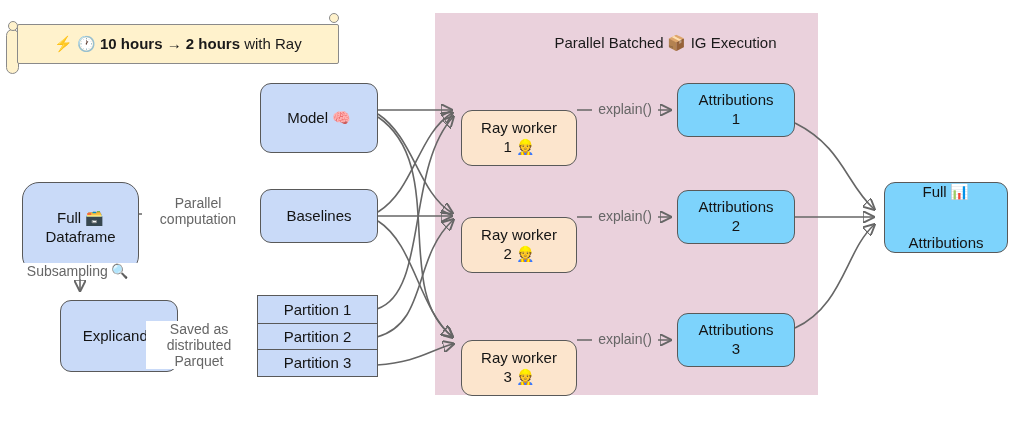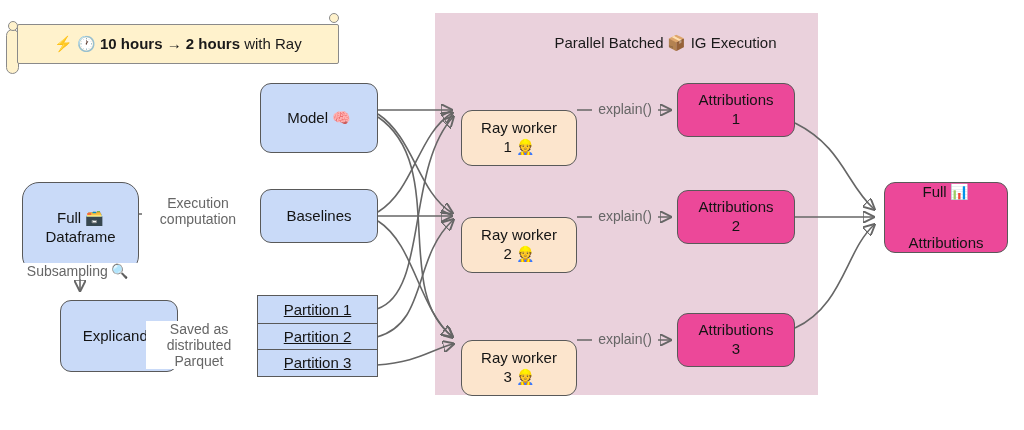--- a/index.html
+++ b/index.html
@@ -13,24 +13,24 @@
   
   svg.arrows{position:absolute;left:0;top:0;z-index:1;}
   svg.arrows path{fill:none;stroke:#666666;stroke-width:1.6;}
   
   .node{
     position:absolute;z-index:2;background:#c9daf8;border:1.6px solid #595959;border-radius:11px;
     display:flex;flex-direction:column;align-items:center;justify-content:center;
     font-size:15px;line-height:1.25;text-align:center;color:#141414;box-sizing:border-box;
   }
   .node.orange{background:#fce5cd;margin-top:28px;}
-  .node.green{background:#ec4899;}
+  .node.green{background:#7dd3fc;}
   .partition-stack{
     position:absolute;z-index:2;left:257px;top:295px;width:121px;box-sizing:border-box;
-    border:1.6px solid #595959;background:#c9daf8;text-decoration:underline;
+    border:1.6px solid #595959;background:#c9daf8;
   }
   .partition-row{
     height:26.5px;display:flex;align-items:center;justify-content:center;
     font-size:15px;color:#141414;box-sizing:border-box;
   }
   .partition-row + .partition-row{border-top:1.6px solid #595959;}
   
   .edge-label{
     position:absolute;z-index:3;font-size:14px;line-height:1.15;color:#666666;
     text-align:center;background:#ffffff;
@@ -145,21 +145,21 @@
     <div>Attributions</div>
     <div>3</div>
   </div>
 
   <div class="node green" style="left:884px;top:182px;width:124px;height:71px;gap:32px;">
     <div>Full 📊</div>
     <div>Attributions</div>
   </div>
 
   <div class="edge-label" style="left:142px;top:195px;width:112px;">
-    <div>Execution</div>
+    <div>Parallel</div>
     <div>computation</div>
   </div>
   <div class="edge-label" style="left:8px;top:263px;width:140px;">Subsampling 🔍</div>
   <div class="edge-label" style="left:146px;top:321px;width:106px;">
     <div>Saved as</div>
     <div>distributed</div>
     <div>Parquet</div>
   </div>
   <div class="edge-label on-pink" style="left:592px;top:101px;width:66px;">explain()</div>
   <div class="edge-label on-pink" style="left:592px;top:208px;width:66px;">explain()</div>

